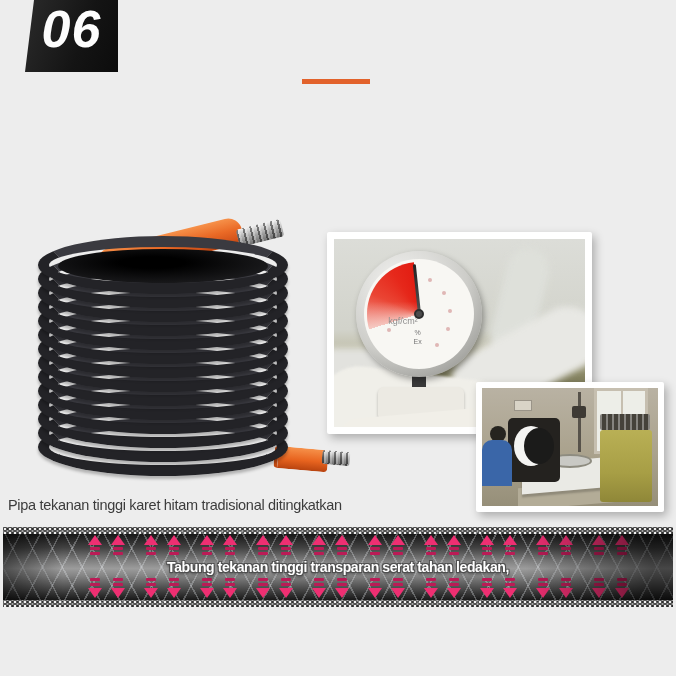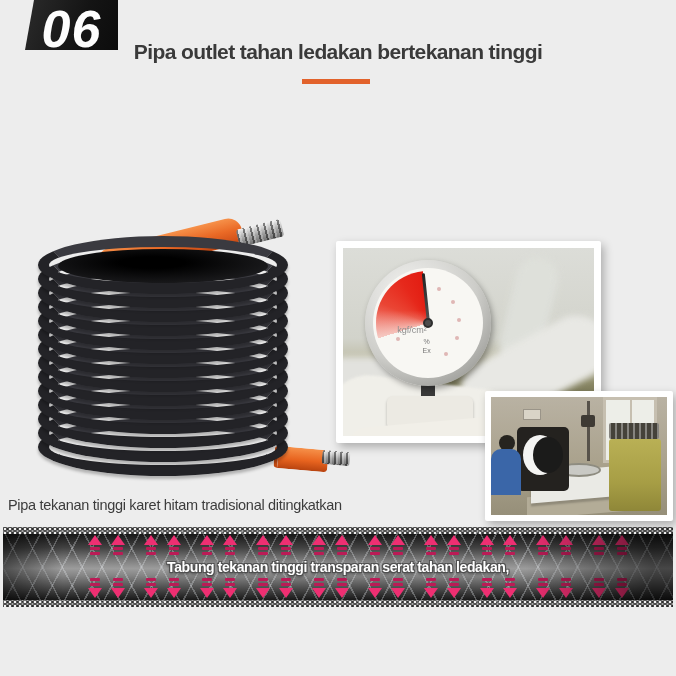--- a/index.html
+++ b/index.html
@@ -1,21 +1,21 @@
 <!DOCTYPE html>
 <html><head>
 <meta charset="utf-8">
 <style>
   html,body{margin:0;padding:0;}
   body{font-family:"Liberation Sans", sans-serif; background:#ddd;}
   .stage{position:relative;width:676px;height:676px;background:#ededed;overflow:hidden;margin:0 auto;}
 
   
   .badge{position:absolute;left:25px;top:0;}
-  .badge-black{position:relative;width:93px;height:50px;background:linear-gradient(110deg,#2b2b2b 0%,#141414 60%,#0c0c0c 100%);clip-path:polygon(9px 0,100% 0,100% 100%,0 100%);}
+  .badge-black{position:relative;width:93px;height:72px;background:linear-gradient(110deg,#2b2b2b 0%,#141414 60%,#0c0c0c 100%);clip-path:polygon(9px 0,100% 0,100% 100%,0 100%);}
   .badge-num{position:absolute;left:0;right:0;top:1px;text-align:center;font-size:52px;line-height:56px;font-weight:bold;font-style:italic;color:#fdfdfd;letter-spacing:1px;}
   .badge-orange{position:relative;width:95px;height:28px;background:linear-gradient(180deg,#ef6e30,#e05d22);clip-path:polygon(0 0,100% 0,84% 100%,0 100%);color:#fcefe7;font-size:11px;line-height:12.5px;padding:2px 0 0 8px;box-sizing:border-box;}
   .badge-orange span{display:block;}
 
   
   .title{position:absolute;left:0;right:0;top:40px;margin:0;text-align:center;font-size:21px;font-weight:bold;color:#3a3a3a;letter-spacing:-0.6px;}
   .title-underline{position:absolute;left:302px;top:79px;width:68px;height:5px;background:#e2622b;}
   .subtitle{position:absolute;left:0;right:0;top:92px;margin:0;text-align:center;font-size:16px;line-height:21px;color:#3f3f3f;letter-spacing:-0.2px;}
   .subtitle span{display:block;}
 
@@ -23,21 +23,21 @@
   .hose{position:absolute;left:30px;top:218px;width:300px;height:268px;}
   .ring{position:absolute;left:8px;width:250px;height:58px;border:11px solid #232327;border-radius:50%;box-sizing:border-box;border-top-color:#3a3a40;box-shadow:0 3px 3px rgba(0,0,0,.25);}
   .coil-hole{position:absolute;left:28px;top:31px;width:210px;height:34px;border-radius:50%;background:radial-gradient(ellipse at 45% 40%,#000 20%,#18181a 70%,#2a2a2e 100%);}
   .fit{position:absolute;}
   .fit-top-sleeve{left:66px;top:15px;width:148px;height:28px;border-radius:14px;background:linear-gradient(180deg,#f6914a 0%,#ea6a26 45%,#d4541a 80%,#b8430f 100%);transform:rotate(-14deg);}
   .fit-top-metal{left:207px;top:6px;width:46px;height:18px;border-radius:4px;background:linear-gradient(180deg,#f2f2f2,#a2a2a2 55%,#6f6f6f);background-image:repeating-linear-gradient(90deg,rgba(0,0,0,.45) 0 2px,rgba(255,255,255,.25) 2px 4px,rgba(0,0,0,0) 4px 7px),linear-gradient(180deg,#f2f2f2,#a2a2a2 55%,#6f6f6f);transform:rotate(-14deg);}
   .fit-bot-sleeve{left:244px;top:230px;width:54px;height:22px;border-radius:4px;background:linear-gradient(180deg,#f6914a 0%,#e8641f 55%,#b8430f 100%);border-left:4px solid #c24a12;transform:rotate(5deg);box-sizing:border-box;}
   .fit-bot-metal{left:292px;top:233px;width:28px;height:14px;border-radius:3px;background:repeating-linear-gradient(90deg,rgba(0,0,0,.45) 0 2px,rgba(255,255,255,.25) 2px 4px,rgba(0,0,0,0) 4px 6px),linear-gradient(180deg,#eee,#9a9a9a 55%,#6d6d6d);transform:rotate(5deg);}
 
   
-  .photo{position:absolute;margin:13px;background:#fff;border-radius:2px;box-shadow:3px 4px 10px rgba(0,0,0,.28);}
+  .photo{position:absolute;margin:4px;background:#fff;border-radius:2px;box-shadow:3px 4px 10px rgba(0,0,0,.28);}
   .ph-inner{position:relative;width:100%;height:100%;overflow:hidden;}
   .gauge-photo{left:323px;top:228px;width:265px;height:202px;padding:7px;box-sizing:border-box;z-index:10;}
   .gauge-bg{position:absolute;inset:0;background:linear-gradient(180deg,#dcddd8 0%,#d2d3cb 48%,#bcbaa2 62%,#8a8866 72%,#73714f 82%,#8f8c6a 100%);}
   .pipe{position:absolute;background:#e8e8e4;filter:blur(3px);border-radius:40px;}
   .pipe1{right:-20px;top:48%;width:160px;height:64px;transform:rotate(-28deg);}
   .pipe2{right:44px;top:4%;width:42px;height:110px;transform:rotate(14deg);background:#dee0da;}
   .pipe3{left:-20px;top:58%;width:110px;height:40px;background:#e2e2de;}
   .pipe4{left:-18px;bottom:-34px;width:230px;height:86px;background:#f0efe9;border-radius:45px;transform:rotate(7deg);filter:blur(1px);}
   .g-outer{position:absolute;left:22px;top:12px;width:126px;height:126px;border-radius:50%;background:radial-gradient(circle at 35% 28%,#f4f4f2,#cdcdc9 55%,#8e8e8a 92%,#6f6f6b 100%);box-shadow:2px 3px 6px rgba(0,0,0,.35);}
   .g-face{position:absolute;inset:8px;border-radius:50%;background:#f8f7f3;}
@@ -95,21 +95,20 @@
 <body>
 
 <div class="stage">
 
   <div class="badge">
     <div class="badge-black">
       <span class="badge-num">06</span>
     </div>
   </div>
 
-  <h1 class="title">Pipa outlet tahan ledakan bertekanan tinggi</h1>
   <div class="title-underline"></div>
 
   <div class="hose">
     <div id="coil">
         <div class="ring" style="top: 200px; z-index: 37;"></div>
         <div class="ring" style="top: 186px; z-index: 38;"></div>
         <div class="ring" style="top: 172px; z-index: 39;"></div>
         <div class="ring" style="top: 158px; z-index: 40;"></div>
         <div class="ring" style="top: 144px; z-index: 41;"></div>
         <div class="ring" style="top: 130px; z-index: 42;"></div>

